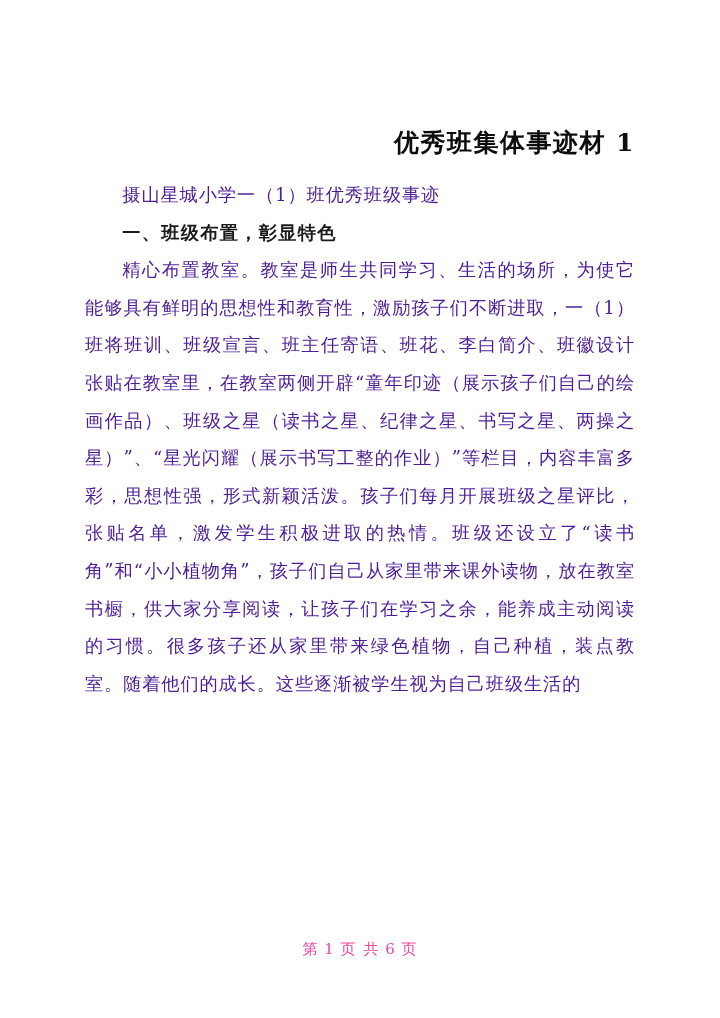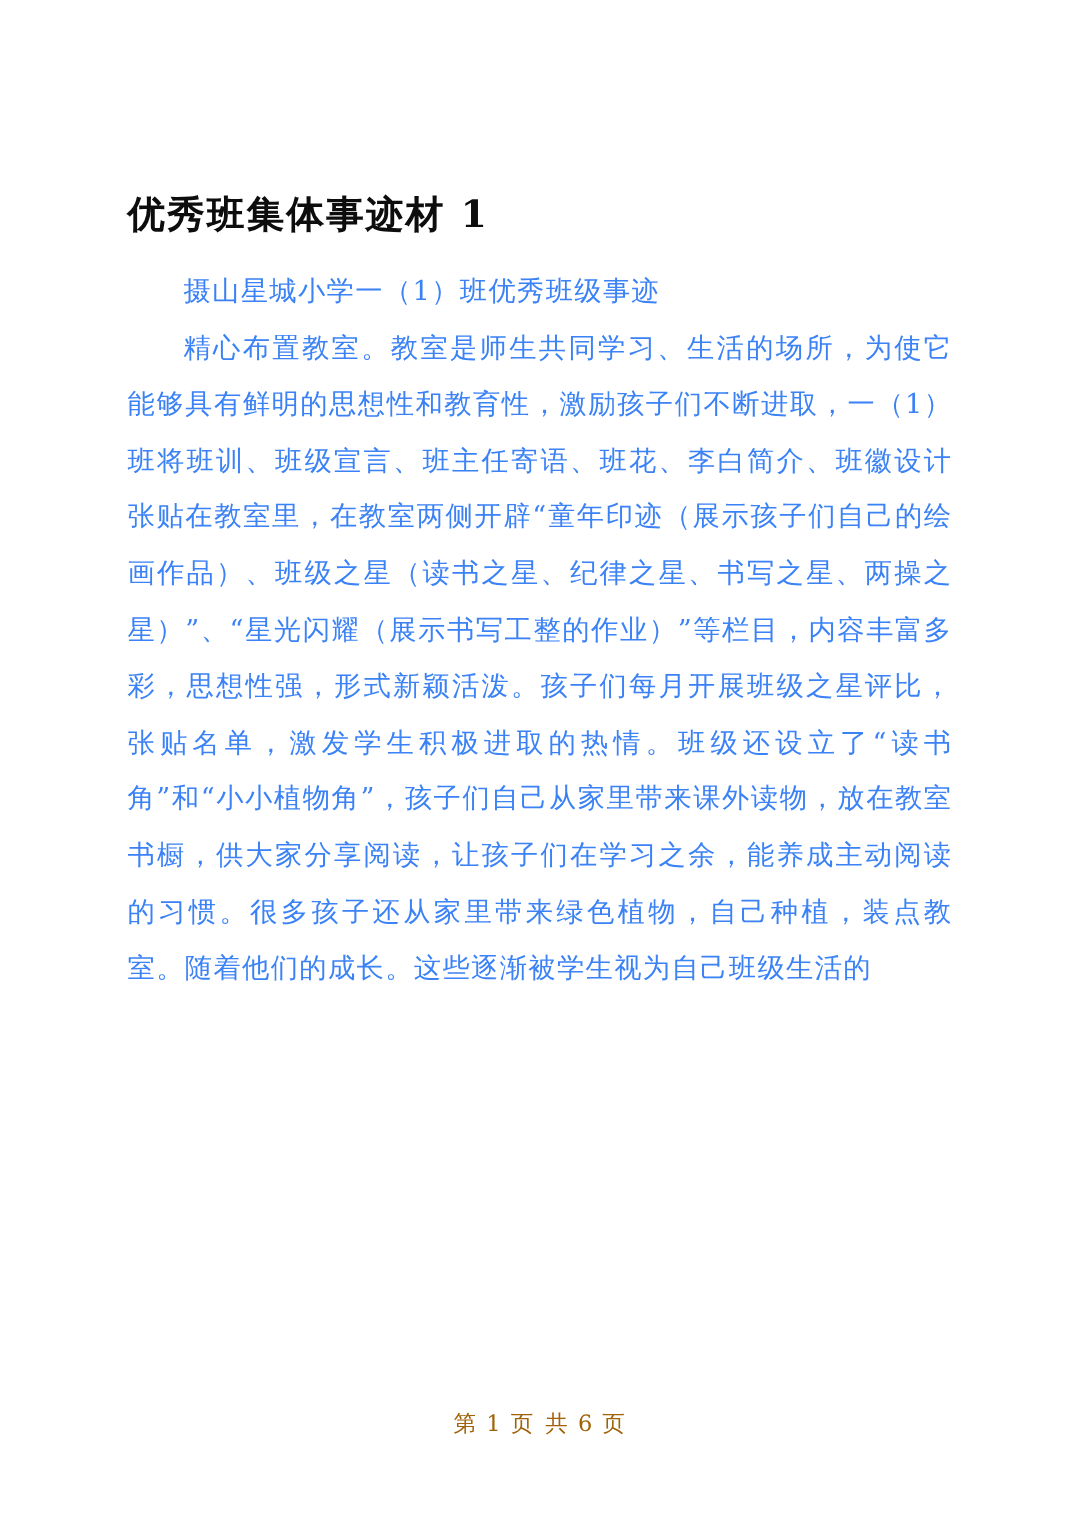--- a/index.html
+++ b/index.html
@@ -26,38 +26,38 @@
     width: 550px;
   }
 
   
   .doc-title {
     margin: 0;
     padding: 0;
     font-size: 25px;
     font-weight: bold;
     letter-spacing: 1.5px;
-    text-align: left;
+    text-align: right;
     line-height: 34px;
     padding-top: 126px;
     color: #0d0d0d;
     font-family: "DejaVu Serif", "Liberation Serif", serif;
   }
 
   
   .para {
     margin: 0;
     font-size: 18.2px;
     line-height: 37.6px;
     letter-spacing: 0.9px;
     text-align: justify;
     text-align-last: left;
     text-justify: inter-character;
     text-indent: 2.05em;
-    color: #3b82f6;
+    color: #4c1d95;
     font-family: "DejaVu Serif", "Liberation Serif", serif;
   }
 
   .para.first-gap {
     margin-top: 16px;
   }
 
   .para.heading {
     font-weight: bold;
     letter-spacing: 1.3px;
@@ -66,37 +66,38 @@
 
   
   .footer {
     position: absolute;
     left: 0;
     right: 0;
     top: 940px;
     text-align: center;
     font-size: 15px;
     letter-spacing: 1px;
-    color: #a16207;
+    color: #ec4899;
     font-family: "DejaVu Serif", "Liberation Serif", serif;
   }
   .footer .sep { display: inline-block; width: 7px; }
 </style>
 </head>
 <body>
 
 <div class="page">
 
   <div class="content">
 
     <h1 class="doc-title">优秀班集体事迹材 1</h1>
 
     <p class="para first-gap">摄山星城小学一（1）班优秀班级事迹</p>
 
 
+    <p class="para heading">一、班级布置，彰显特色</p>
 
     <p class="para">精心布置教室。教室是师生共同学习、生活的场所，为使它能够具有鲜明的思想性和教育性，激励孩子们不断进取，一（1）班将班训、班级宣言、班主任寄语、班花、李白简介、班徽设计张贴在教室里，在教室两侧开辟“童年印迹（展示孩子们自己的绘画作品）、班级之星（读书之星、纪律之星、书写之星、两操之星）”、“星光闪耀（展示书写工整的作业）”等栏目，内容丰富多彩，思想性强，形式新颖活泼。孩子们每月开展班级之星评比，张贴名单，激发学生积极进取的热情。班级还设立了“读书角”和“小小植物角”，孩子们自己从家里带来课外读物，放在教室书橱，供大家分享阅读，让孩子们在学习之余，能养成主动阅读的习惯。很多孩子还从家里带来绿色植物，自己种植，装点教室。随着他们的成长。这些逐渐被学生视为自己班级生活的</p>
 
   </div>
 
   <div class="footer">
     <span>第 1 页</span><span class="sep"></span><span>共 6 页</span>
   </div>
 
 </div>

